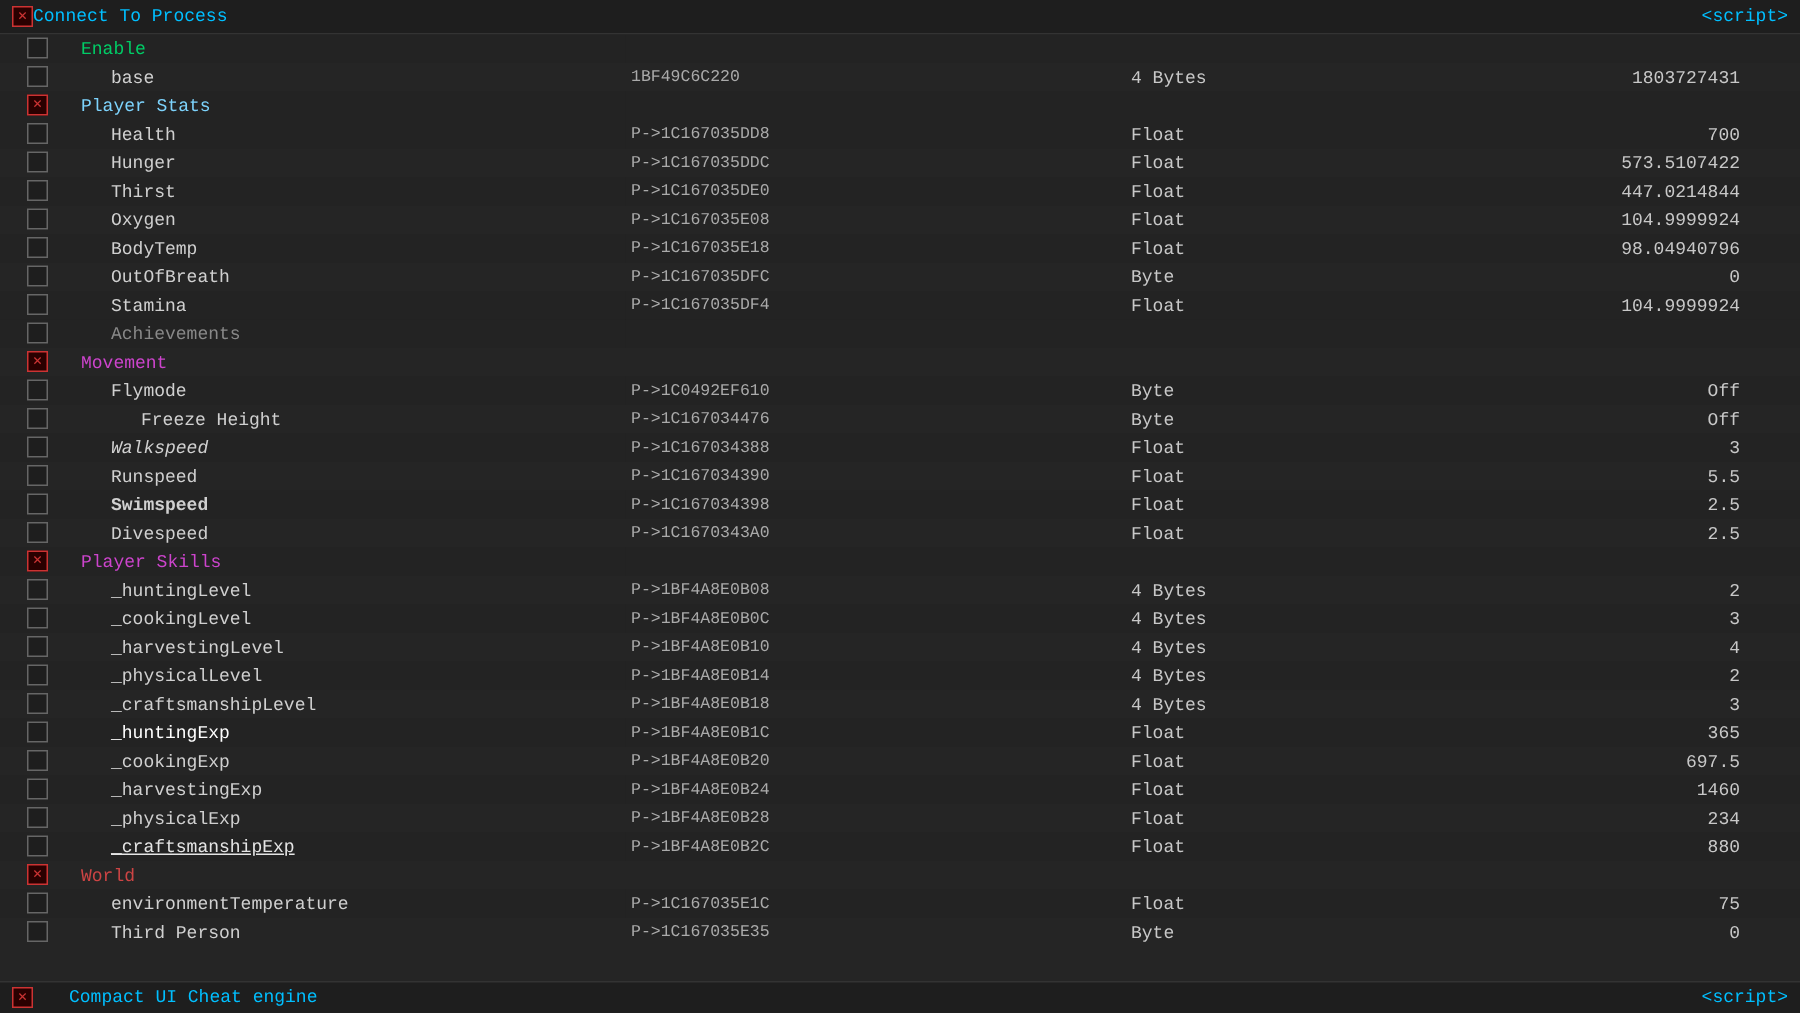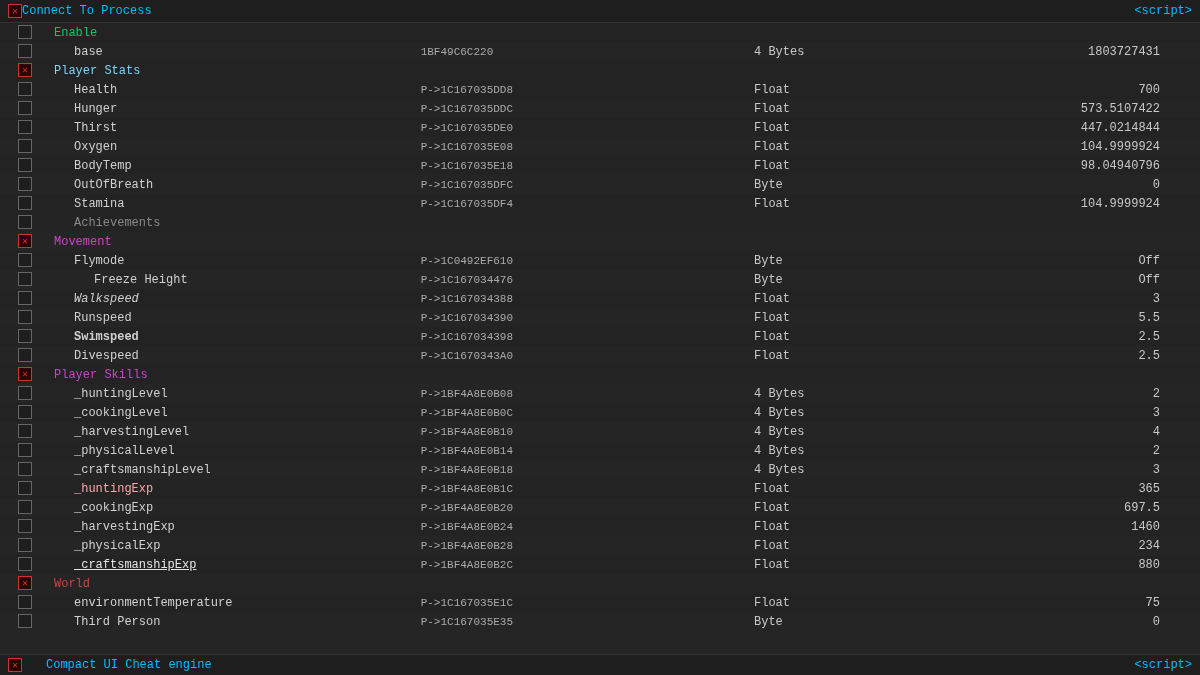--- a/index.html
+++ b/index.html
@@ -271,21 +271,21 @@
     </tr>
           <tr>
       <td class="col-check"><div class="checkbox"></div></td>
       <td class="col-name" style="padding-left:24px; color:#d0d0d0;">_craftsmanshipLevel</td>
       <td class="col-addr addr-col">P-&gt;1BF4A8E0B18</td>
       <td class="col-type">4 Bytes</td>
       <td class="col-value">3</td>
     </tr>
           <tr class="alt-row">
       <td class="col-check"><div class="checkbox"></div></td>
-      <td class="col-name" style="padding-left:24px; color:#fca5a5;">_huntingExp</td>
+      <td class="col-name" style="padding-left:24px; color:#ffffff;">_huntingExp</td>
       <td class="col-addr addr-col">P-&gt;1BF4A8E0B1C</td>
       <td class="col-type">Float</td>
       <td class="col-value">365</td>
     </tr>
           <tr>
       <td class="col-check"><div class="checkbox"></div></td>
       <td class="col-name" style="padding-left:24px; color:#d0d0d0;">_cookingExp</td>
       <td class="col-addr addr-col">P-&gt;1BF4A8E0B20</td>
       <td class="col-type">Float</td>
       <td class="col-value">697.5</td>

